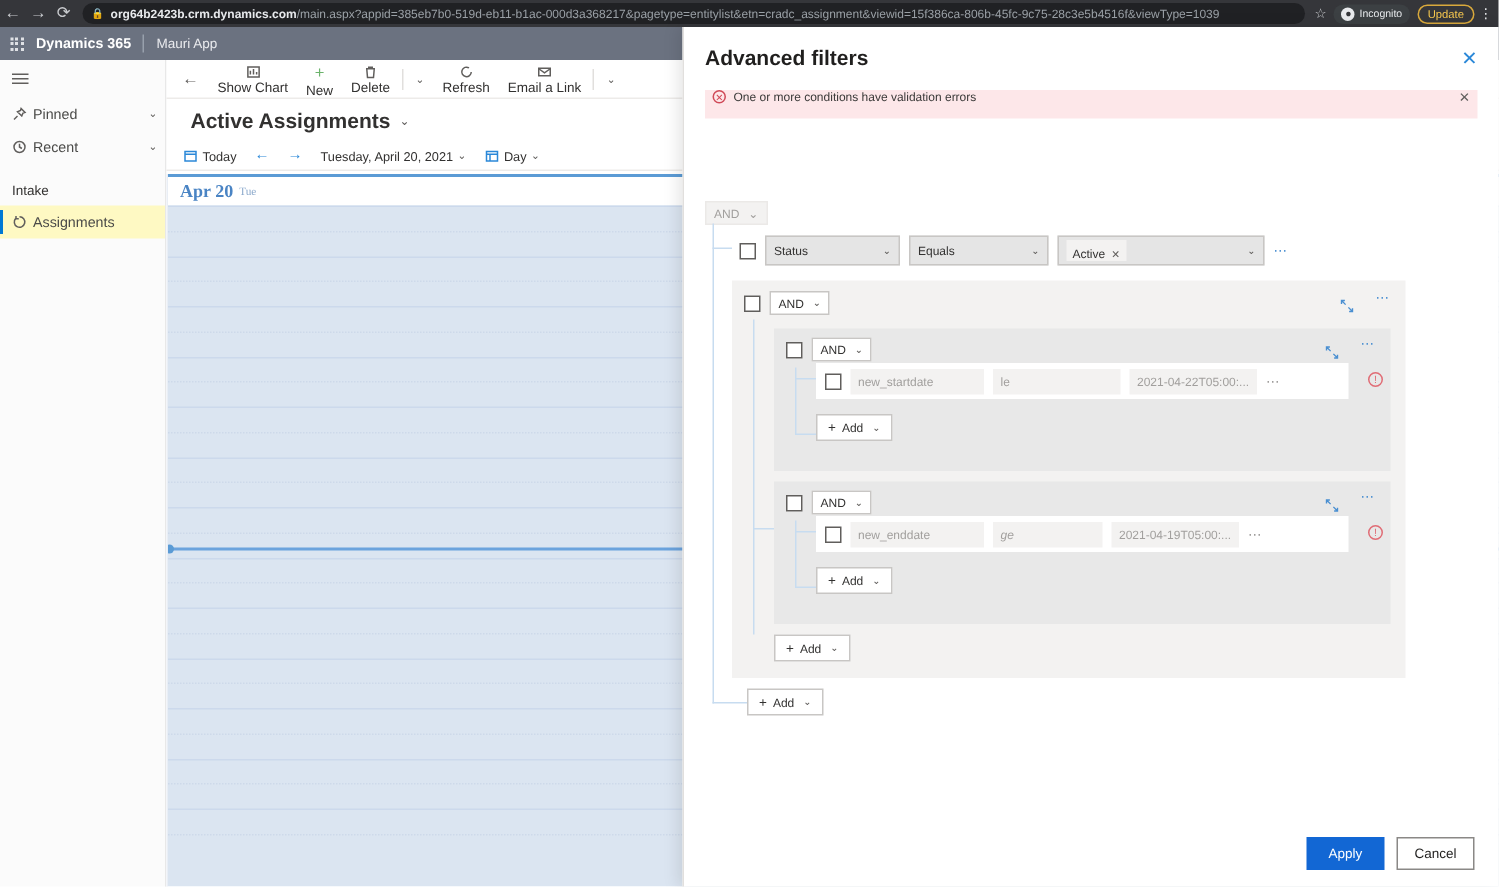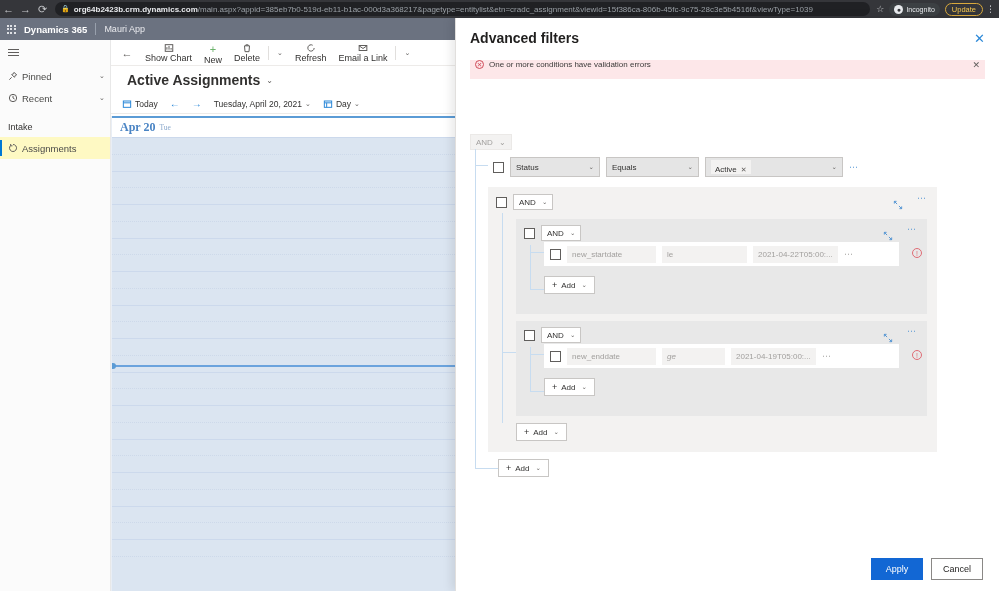--- a/index.html
+++ b/index.html
@@ -569,21 +569,21 @@
             <path d="M10.4 10.4L7.1 7.1M10.4 7.7v2.7H7.7" stroke="#4a8fd1" stroke-width="1.1" fill="none"></path>
           </svg>
         </div>
         <div class="ellipsis" style="position:absolute;right:10px;top:6px;">⋯</div>
 
         <div style="position:absolute;left:28px;top:23px;width:355px;height:24px;background:#ffffff;display:flex;align-items:center;gap:6px;padding-left:6px;">
           <span class="checkbox"></span>
           <span class="fld" style="width:89px;">
             <span>new_enddate</span>
           </span>
-          <span class="fld" style="width:63px;font-style:italic;">
+          <span class="fld" style="width:73px;font-style:italic;">
             <span>ge</span>
           </span>
           <span class="fld" style="width:85px;">
             <span>2021-04-19T05:00:...</span>
           </span>
           <span class="ellipsis" style="color:#9c9a98;">⋯</span>
         </div>
         <span class="row-err" style="position:absolute;left:396px;top:29px;">!</span>
 
         <div class="add-btn" style="position:absolute;left:28px;top:57px;">

